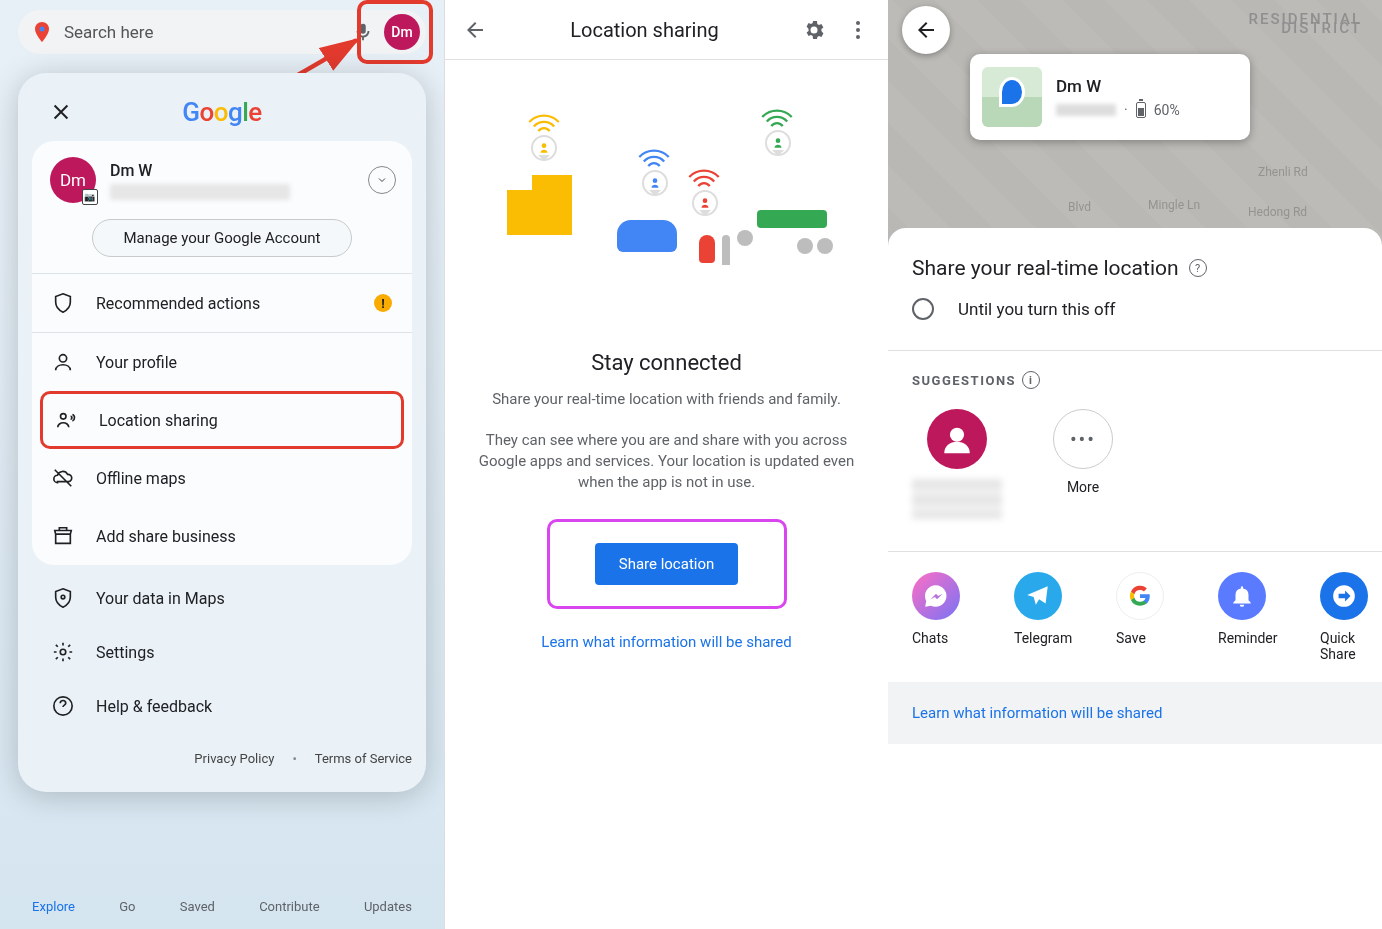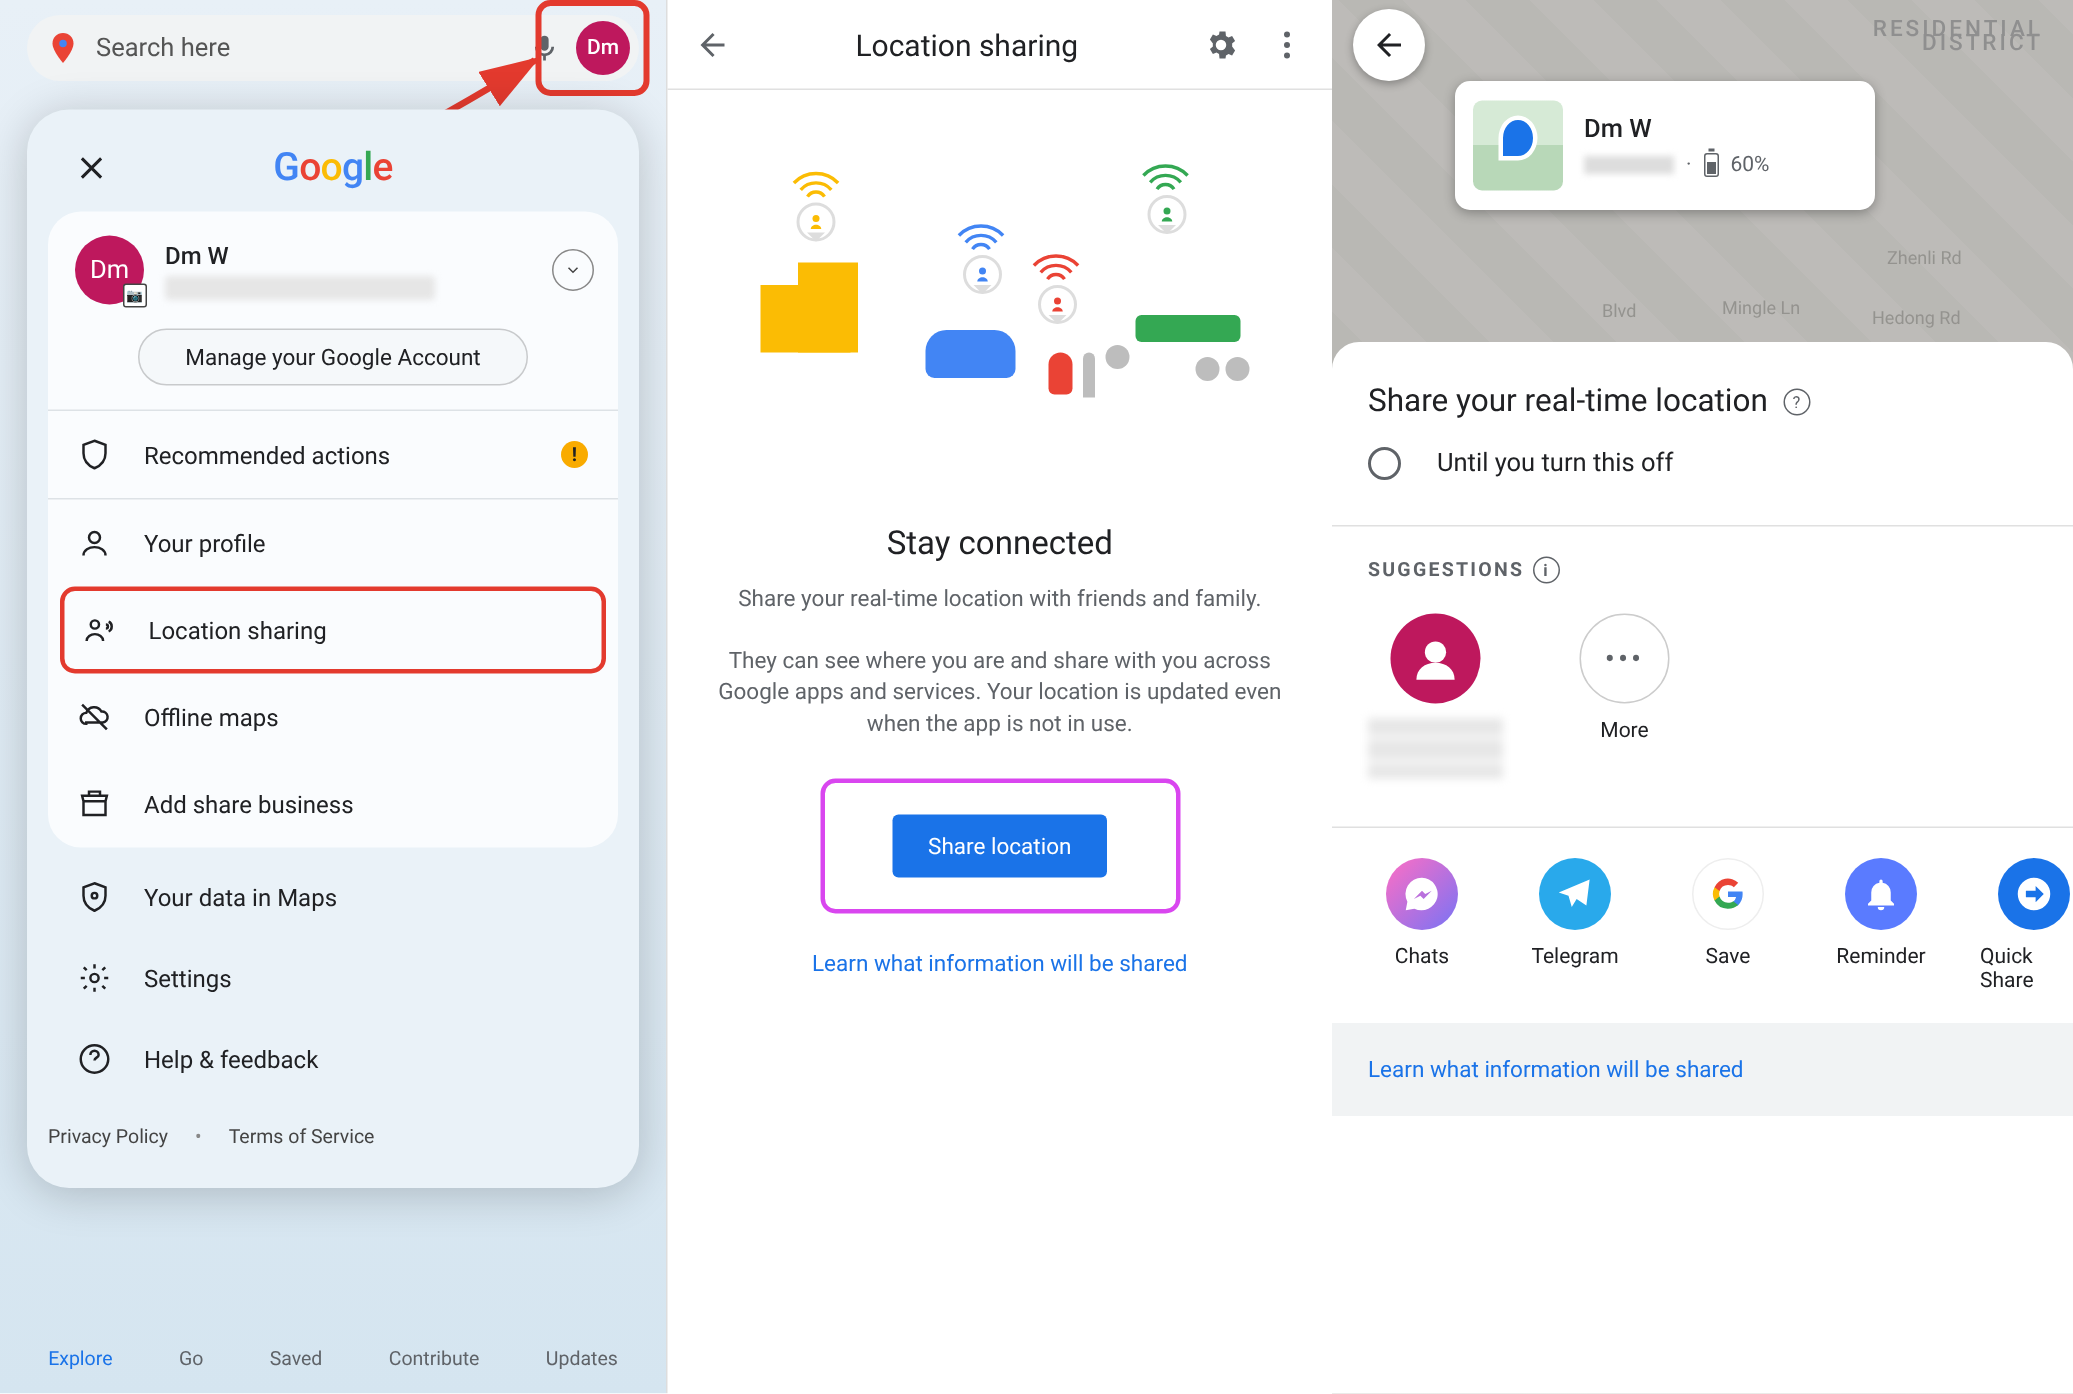--- a/index.html
+++ b/index.html
@@ -37,21 +37,21 @@
 .acc-email-blur { width:180px; height:16px; background:#e6e6e6; border-radius:3px; filter:blur(2px); margin-top:4px; }
 .chev-circ { position:absolute; right:16px; width:28px; height:28px; border:1px solid #888; border-radius:50%; display:flex; align-items:center; justify-content:center; }
 .manage-btn { margin:0 auto 16px; display:block; width:260px; height:38px; border:1px solid #c8cacc; background:#f5f8fa; border-radius:20px; font-size:15px; color:#202124; }
 .divider { height:1px; background:#dde2e6; margin:0 0px; }
 .menu-item { display:flex; align-items:center; gap:22px; padding:18px 20px; font-size:16px; color:#202124; }
 .menu-item svg { width:22px; height:22px; fill:none; stroke:#202124; stroke-width:1.8; }
 .badge-y { width:18px; height:18px; border-radius:50%; background:#f9ab00; display:flex; align-items:center; justify-content:center; margin-left:auto; color:#202124; font-size:13px; font-weight:700; }
 .red-box-menu { border:3px solid #e33a2e; border-radius:10px; margin:0 8px; padding:15px 12px; }
 .sub-menu { padding-top:6px; }
 .sub-menu .menu-item { padding:16px 20px; }
-.footer { display:flex; justify-content:flex-start; gap:18px; padding:18px 0 12px; font-size:13px; color:#444; }
+.footer { display:flex; justify-content:flex-end; gap:18px; padding:18px 0 12px; font-size:13px; color:#444; }
 .footer .dot { color:#888; }
 .bottom-nav { position:absolute; bottom:6px; left:0; right:0; height:34px; display:flex; justify-content:space-around; font-size:13px; color:#5f6368; align-items:center; padding:0 10px; }
 .bottom-nav .active { color:#1a73e8;text-align:center; }
 
 
 .p2-header { height:60px; display:flex; align-items:center; padding:0 18px; gap:12px; border-bottom:1px solid #e0e0e0; }
 .p2-header .title { flex:1; text-align:center; font-size:20px; color:#202124; }
 .p2-header svg { width:24px; height:24px; fill:#5f6368; }
 .illus { margin:30px auto 0; width:360px; height:200px; position:relative; }
 .stay-title { text-align:center; font-size:22px; color:#202124; margin-top:60px; font-weight:400; }
@@ -94,21 +94,21 @@
 .plus { background:#1a73e8; color:#fff; margin-left:14px; }
 .sheet-divider { height:1px; background:#e0e0e0; margin:12px 0 0; }
 .suggestions-hdr { display:flex; align-items:center; gap:6px; padding:20px 24px 8px; font-size:13px; letter-spacing:1.5px; color:#5f6368;font-weight:bold; }
 .sugg-row { display:flex; gap:36px; padding:12px 24px 20px; }
 .sugg-item { display:flex; flex-direction:column; align-items:center; gap:10px; width:90px; }
 .sugg-avatar { width:60px; height:60px; border-radius:50%; background:#be185d; display:flex; align-items:center; justify-content:center; }
 .sugg-more { width:60px; height:60px; border-radius:50%; border:1px solid #ccc; display:flex; align-items:center; justify-content:center; font-size:20px; color:#5f6368; letter-spacing:2px; }
 .sugg-text { font-size:14px; color:#202124; }
 .sugg-blur { width:90px; height:40px; background:repeating-linear-gradient(#e6e6e6,#e6e6e6 10px,#f2f2f2 10px,#f2f2f2 16px); filter:blur(3px); }
 .share-row { display:flex; gap:30px; padding:20px 24px; overflow:hidden; }
-.share-item { display:flex; flex-direction:column; align-items:center; gap:10px; min-width:72px; }
+.share-item { display:flex; flex-direction:column; gap:10px; min-width:72px; }
 .share-icon { width:48px; height:48px; border-radius:50%; display:flex; align-items:center; justify-content:center; }
 .share-label { font-size:14px; color:#202124; }
 .learn-bar { background:#f1f3f4; padding:22px 24px; font-size:15px; color:#1a73e8; }
 
 
 .il-pin { position:absolute; width:26px; height:26px; border-radius:50%; display:flex; align-items:center; justify-content:center; }
 .il-pin::after { content:''; position:absolute; bottom:-8px; left:50%; transform:translateX(-50%); border:6px solid transparent; border-top-color:inherit; }
 .il-wifi { position:absolute; }
 .il-building { position:absolute; background:#fbbc04; }
 .il-car { position:absolute; width:60px; height:32px; background:#4285f4; border-radius:14px 14px 6px 6px; }

